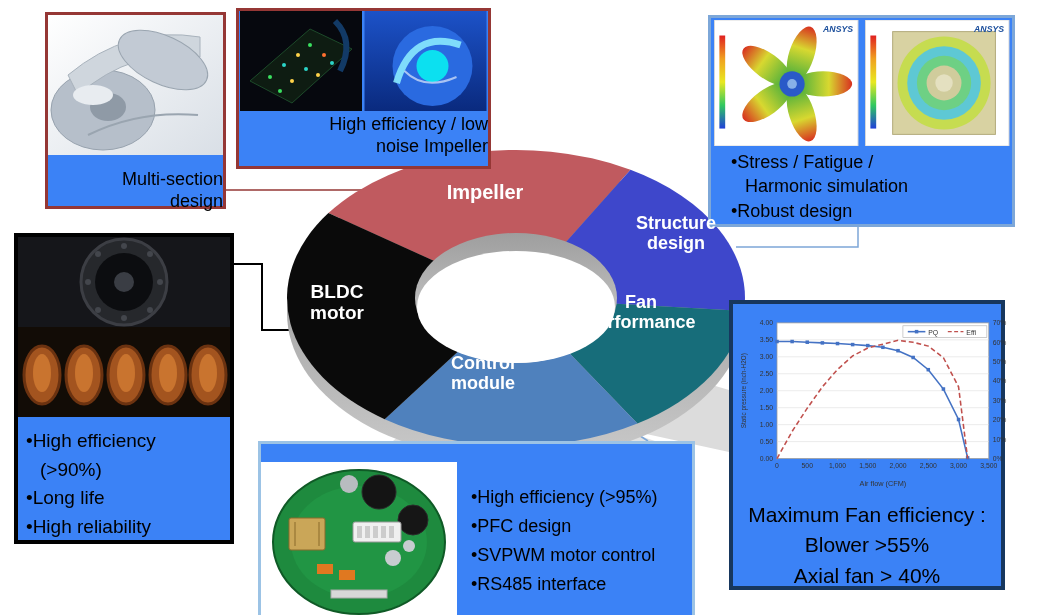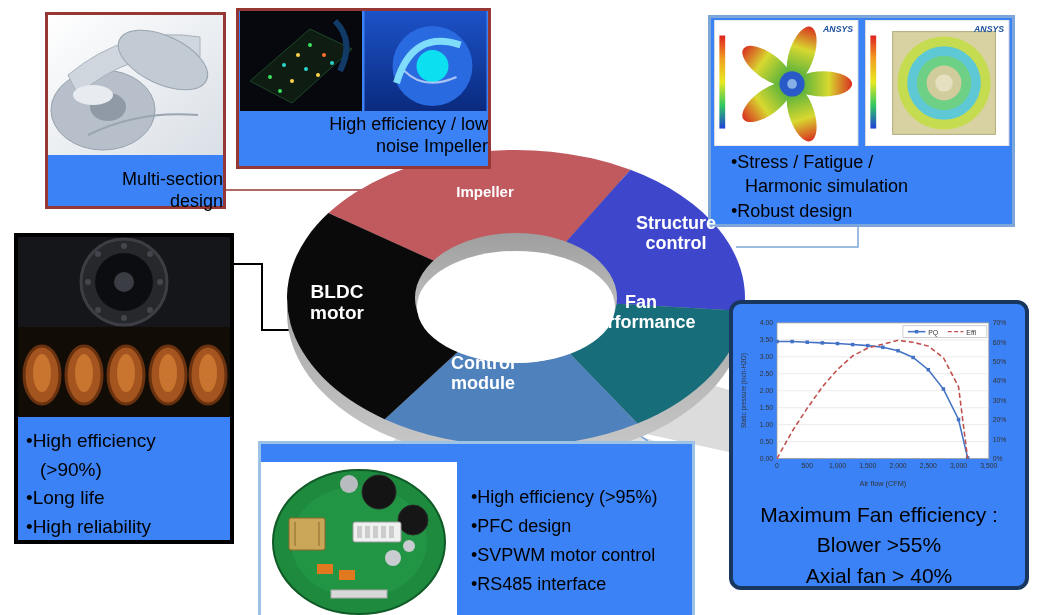--- a/index.html
+++ b/index.html
@@ -48,23 +48,23 @@
         <path d="M 516 298 L 328.4 213.1 A 229 148 0 0 1 630.5 169.8 Z" fill="#c05a5f"></path>
         <path d="M 516 298 L 630.5 169.8 A 229 148 0 0 1 744.1 310.9 Z" fill="#3e47cb"></path>
         <path d="M 516 298 L 744.1 310.9 A 229 148 0 0 1 637.4 423.5 Z" fill="#176d7a"></path>
         <path d="M 516 298 L 637.4 423.5 A 229 148 0 0 1 384.7 419.2 Z" fill="#4f81bd"></path>
         <path d="M 516 298 L 384.7 419.2 A 229 148 0 0 1 328.4 213.1 Z" fill="#0a0a0a"></path>
         <ellipse cx="516" cy="298" rx="101" ry="65" fill="url(#holeGrad)"></ellipse>
         <ellipse cx="516" cy="307" rx="99" ry="56" fill="#ffffff"></ellipse>
       </g>
   </svg>
 
-  <div class="wedge-label" style="left:485px;top:192px;font-size:15px">Impeller</div>
+  <div class="wedge-label" style="left:485px;top:192px;font-size:20px">Impeller</div>
   <div class="wedge-label" style="left:676px;top:233px">Structure
-control</div>
+design</div>
   <div class="wedge-label" style="left:483px;top:373px">Control
 module</div>
   <div class="wedge-label" style="left:641px;top:312px">Fan
 performance</div>
   <div class="wedge-label" style="left:337px;top:302px;font-size:19px">BLDC
 motor</div>
 
   <div class="box red-border" style="left:45px;top:12px;width:181px;height:197px;">
     <svg class="imgwrap" width="175" height="140" viewBox="0 0 175 140">
       <rect width="175" height="140" fill="#f4f6f8"></rect>
@@ -246,21 +246,21 @@
       <rect x="70" y="128" width="56" height="8" fill="#d8d8d8" stroke="#aaaaaa"></rect>
     </svg>
     <div class="bullets" style="font-size:18px;padding:0 6px 0 14px;line-height:1.6;">
       <div>•High efficiency (&gt;95%)</div>
       <div>•PFC design</div>
       <div>•SVPWM motor control</div>
       <div>•RS485 interface</div>
     </div>
   </div>
 
-  <div class="box navy-border" style="left:729px;top:300px;width:300px;height:290px;padding:3px;border-radius:12px;">
+  <div class="box navy-border" style="left:729px;top:300px;width:276px;height:290px;padding:3px;">
     <svg id="pq-chart" width="286" height="185" viewBox="0 0 293 185">
         <rect x="42" y="14" width="217" height="139" fill="#ffffff" stroke="#9a9a9a" stroke-width="0.8"></rect>
         <text x="38" y="155.5" text-anchor="end" font-size="7" fill="#333">0.00</text>
         <line x1="42" y1="135.625" x2="259" y2="135.625" stroke="#dcdcdc" stroke-width="0.6"></line>
         <text x="38" y="138.125" text-anchor="end" font-size="7" fill="#333">0.50</text>
         <line x1="42" y1="118.25" x2="259" y2="118.25" stroke="#dcdcdc" stroke-width="0.6"></line>
         <text x="38" y="120.75" text-anchor="end" font-size="7" fill="#333">1.00</text>
         <line x1="42" y1="100.875" x2="259" y2="100.875" stroke="#dcdcdc" stroke-width="0.6"></line>
         <text x="38" y="103.375" text-anchor="end" font-size="7" fill="#333">1.50</text>
         <line x1="42" y1="83.5" x2="259" y2="83.5" stroke="#dcdcdc" stroke-width="0.6"></line>

